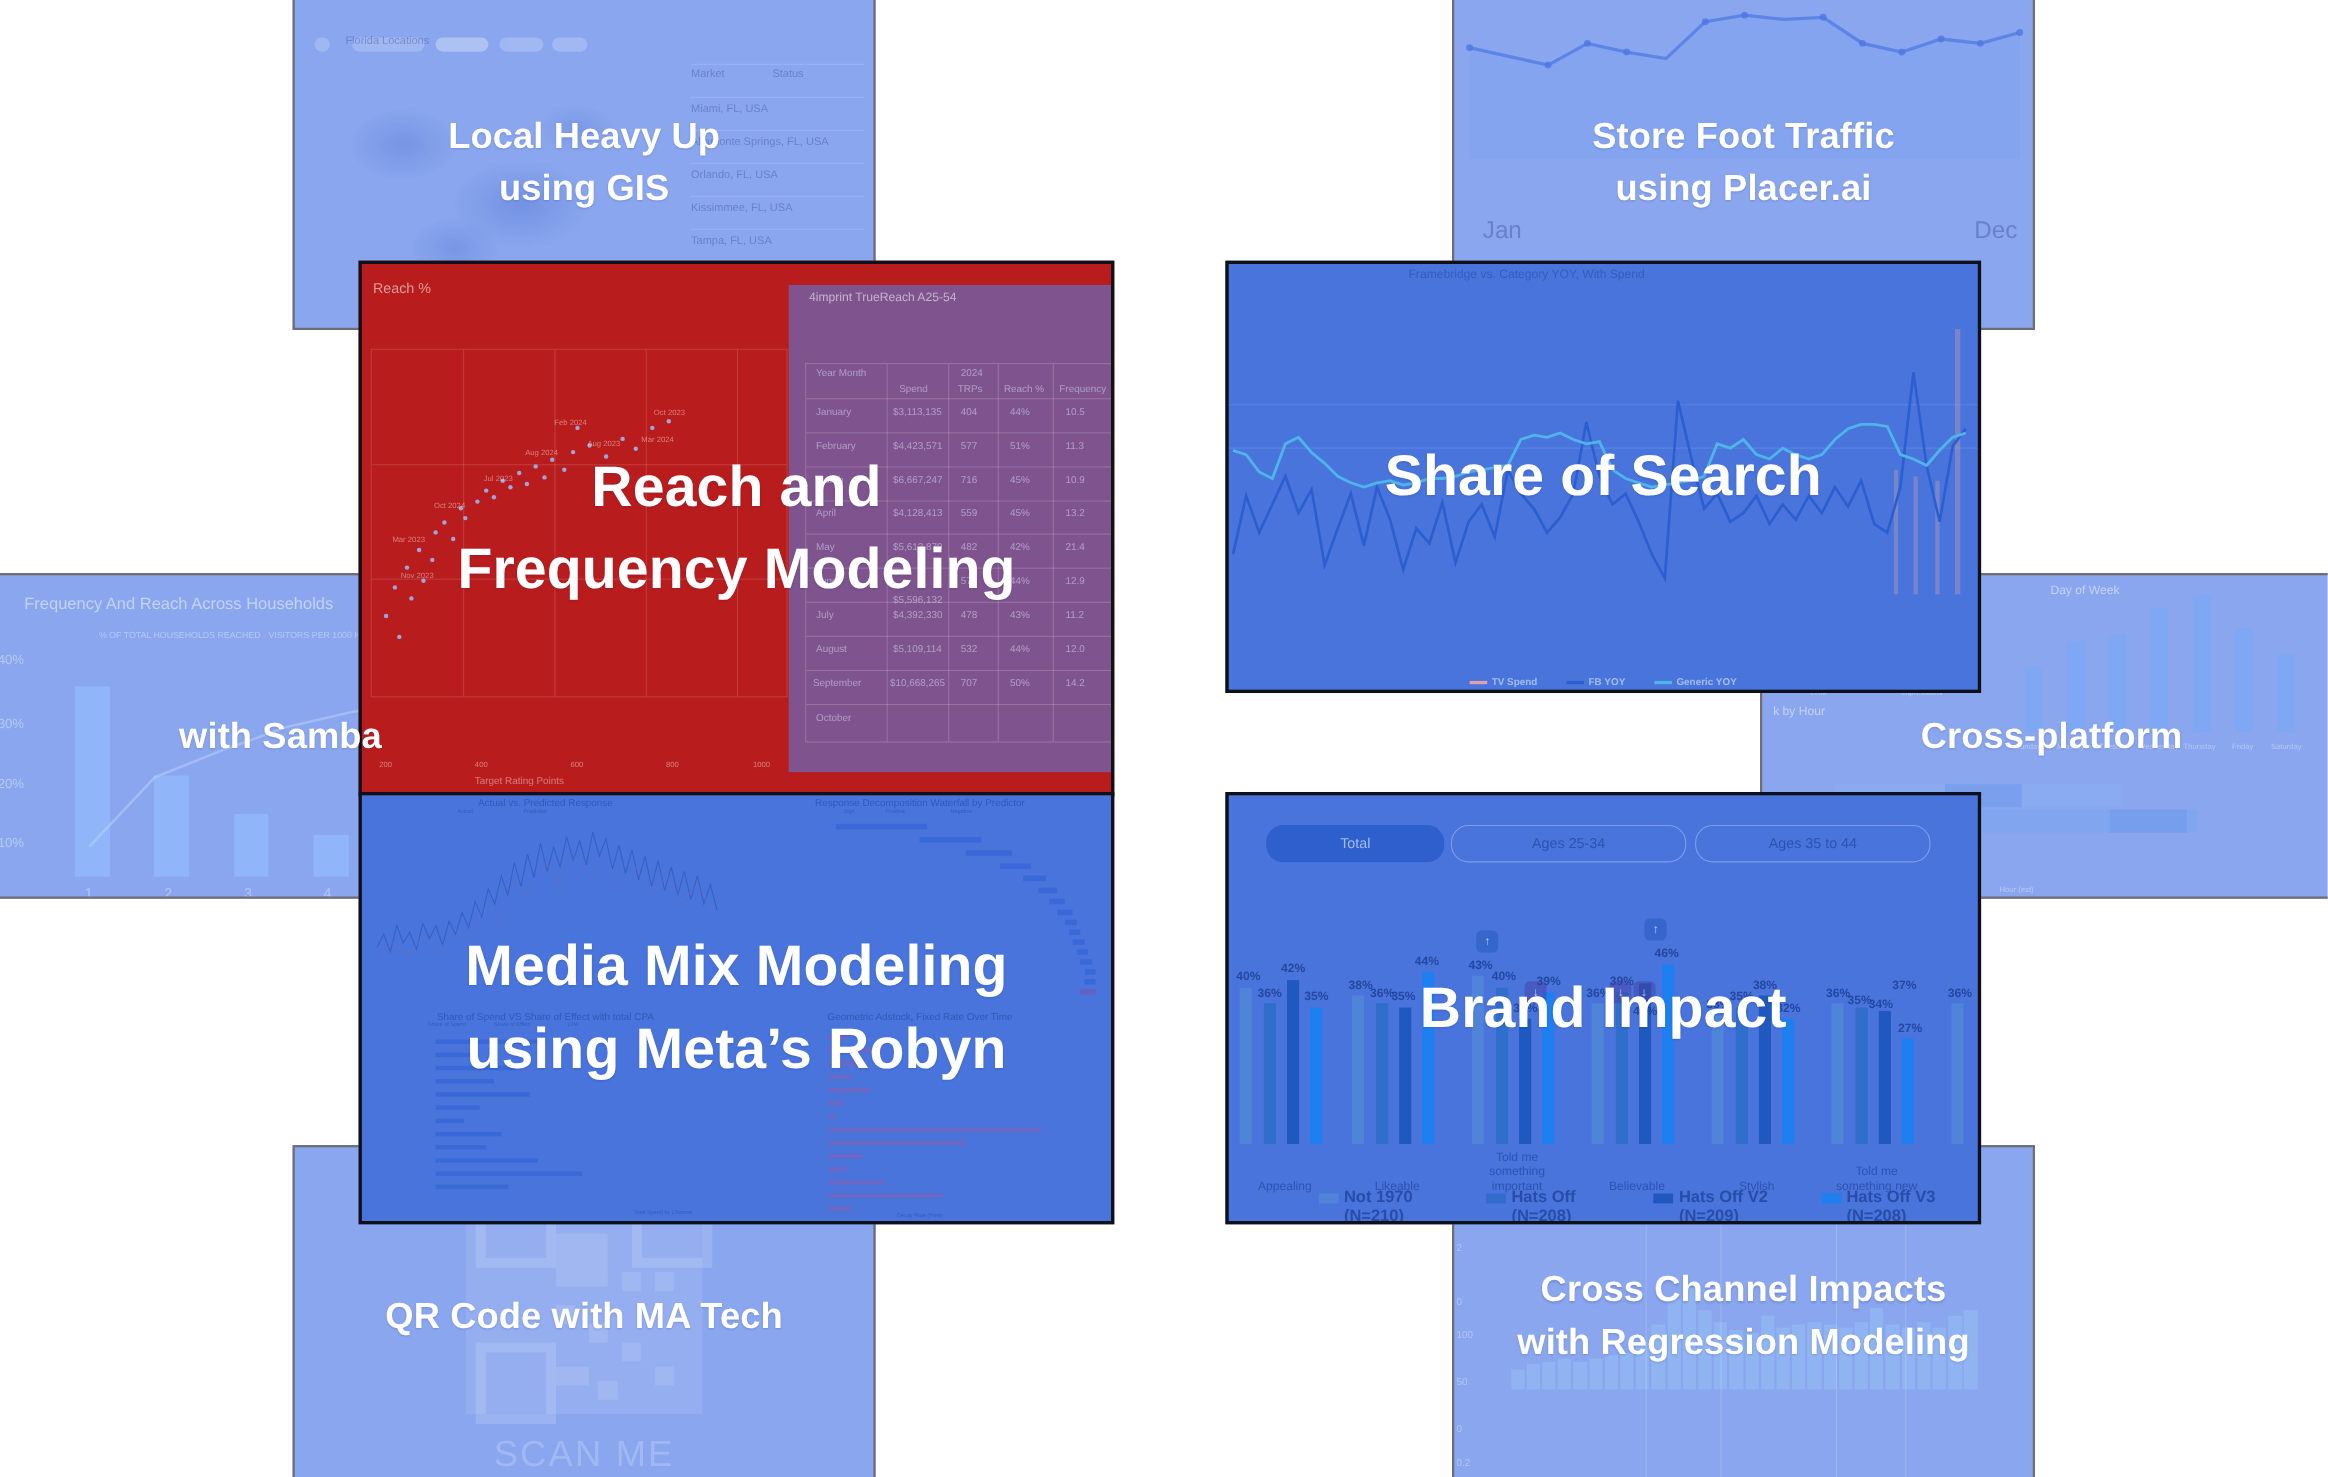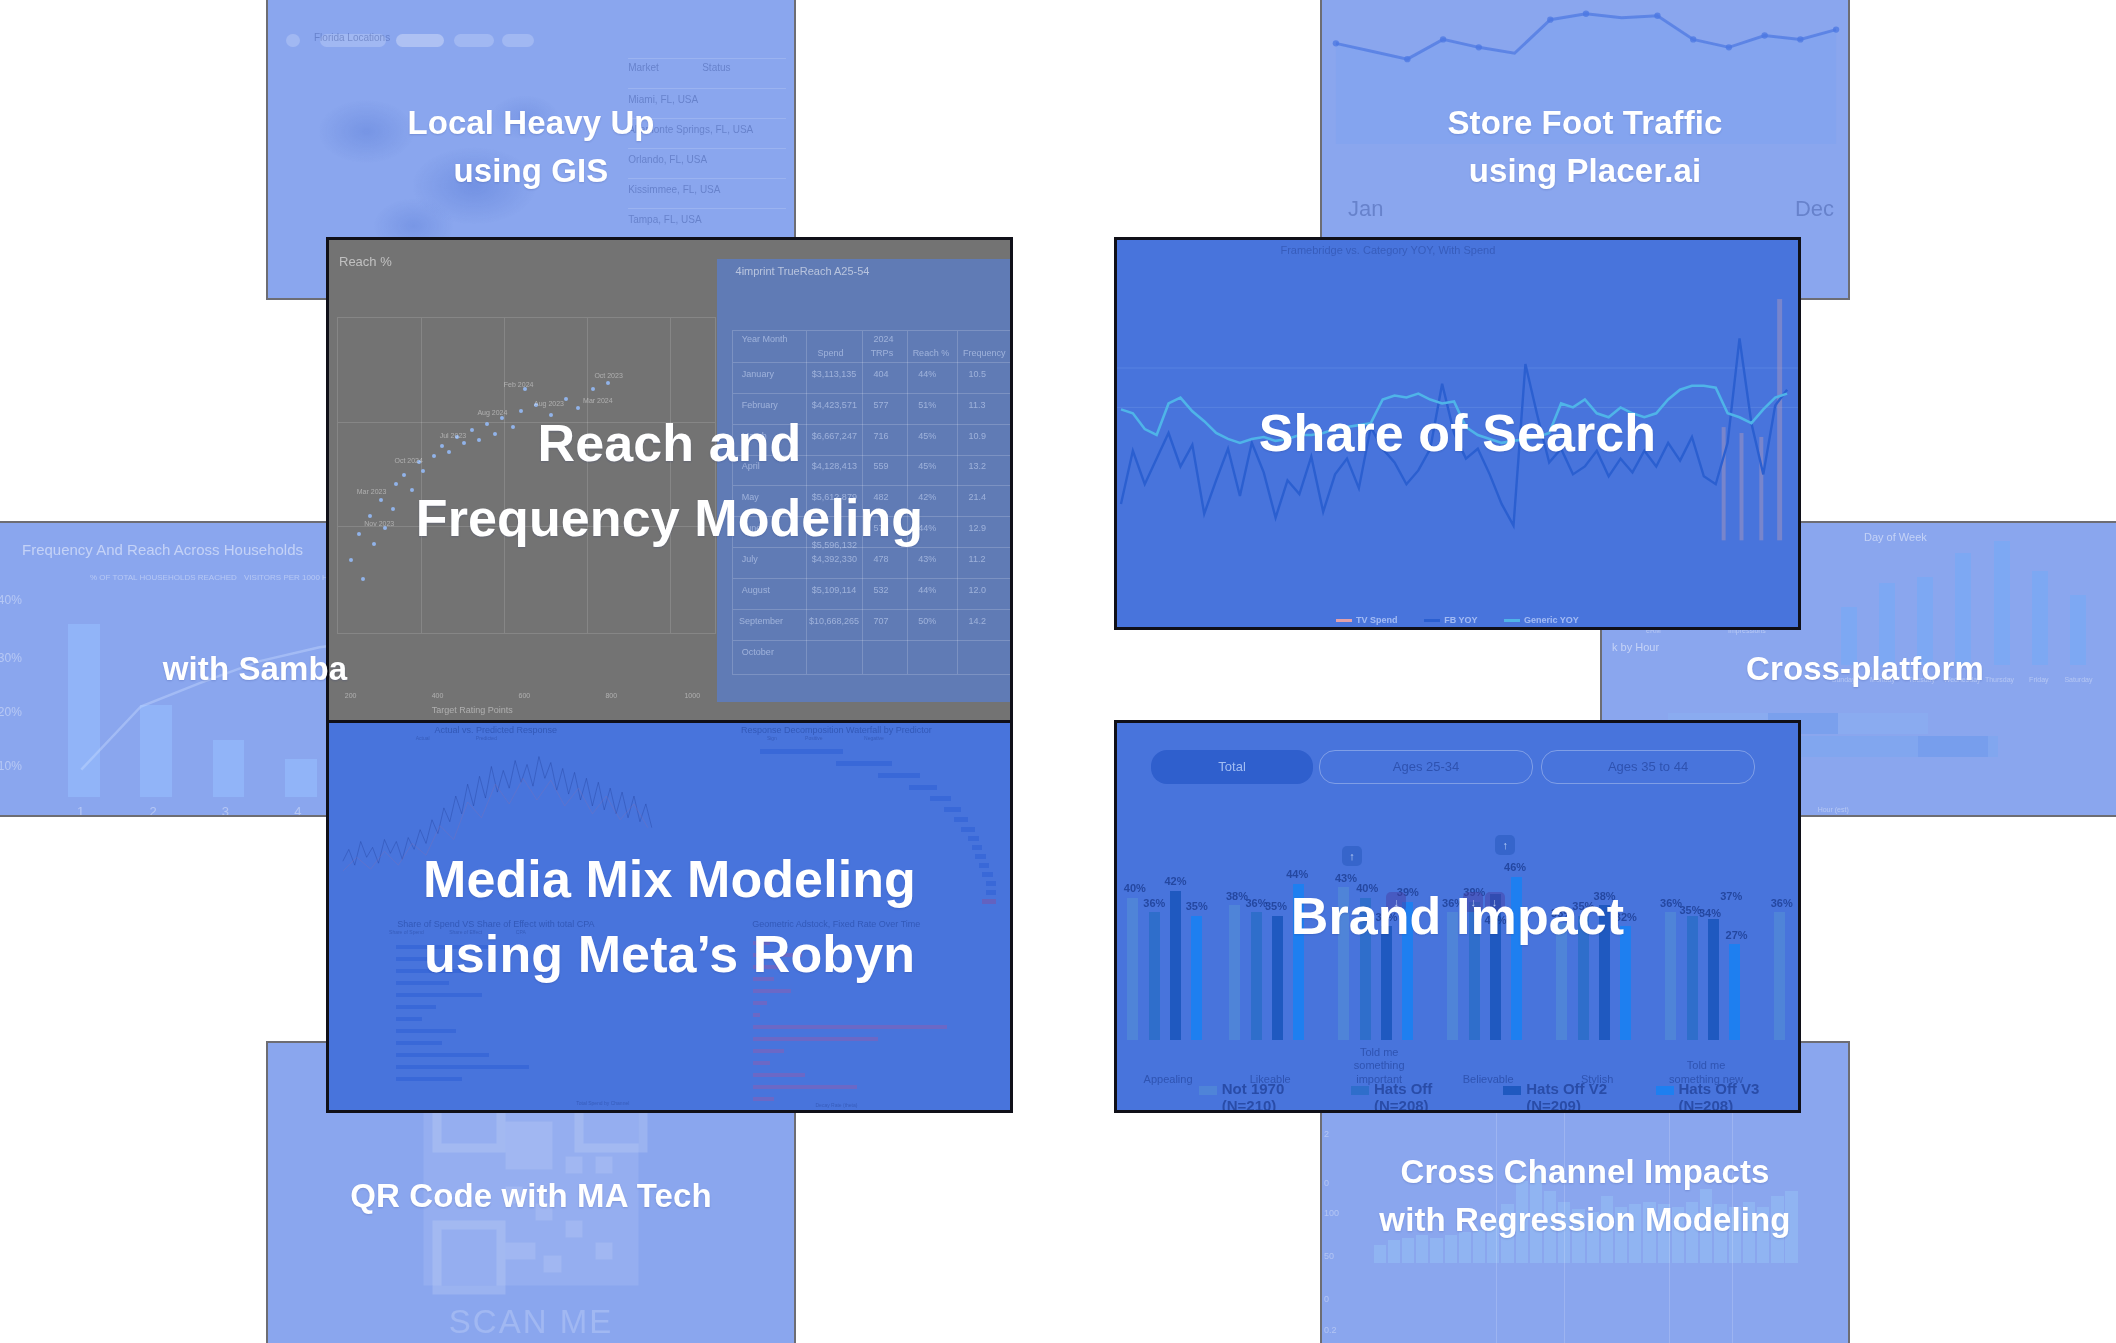--- a/index.html
+++ b/index.html
@@ -48,21 +48,21 @@
   .front .card-title{font-size:52px;}
 
   
   #card-local-gis      {left:266px; top:-6px;   width:530px;  height:306px;}
   #card-store-traffic  {left:1320px;top:-6px;   width:530px;  height:306px;}
   #card-acr-samba      {left:-10px; top:521px;  width:530px;  height:296px;}
   #card-cross-platform {left:1600px;top:521px;  width:530px;  height:296px;}
   #card-qr-code        {left:266px; top:1041px; width:530px;  height:310px;}
   #card-cross-channel  {left:1320px;top:1041px; width:530px;  height:310px;}
 
-  #card-reach-freq     {left:326px; top:237px;  width:687px;  height:487px; background:#737373;}
+  #card-reach-freq     {left:326px; top:237px;  width:687px;  height:487px; background:#b91c1c;}
   #card-share-search   {left:1114px;top:237px;  width:687px;  height:393px; background:#4874dc;}
   #card-media-mix      {left:326px; top:720px;  width:687px;  height:393px; background:#4874dc;}
   #card-brand-impact   {left:1114px;top:720px;  width:687px;  height:393px; background:#4874dc;}
 
   
   .faint{position:absolute;inset:0;opacity:.9;}
   .lbl{position:absolute;font-size:10px;color:rgba(255,255,255,.42);white-space:nowrap;}
   .lbl.dk{color:rgba(20,45,120,.33);}
   .lbl.mid{color:rgba(255,255,255,.55);}
 

